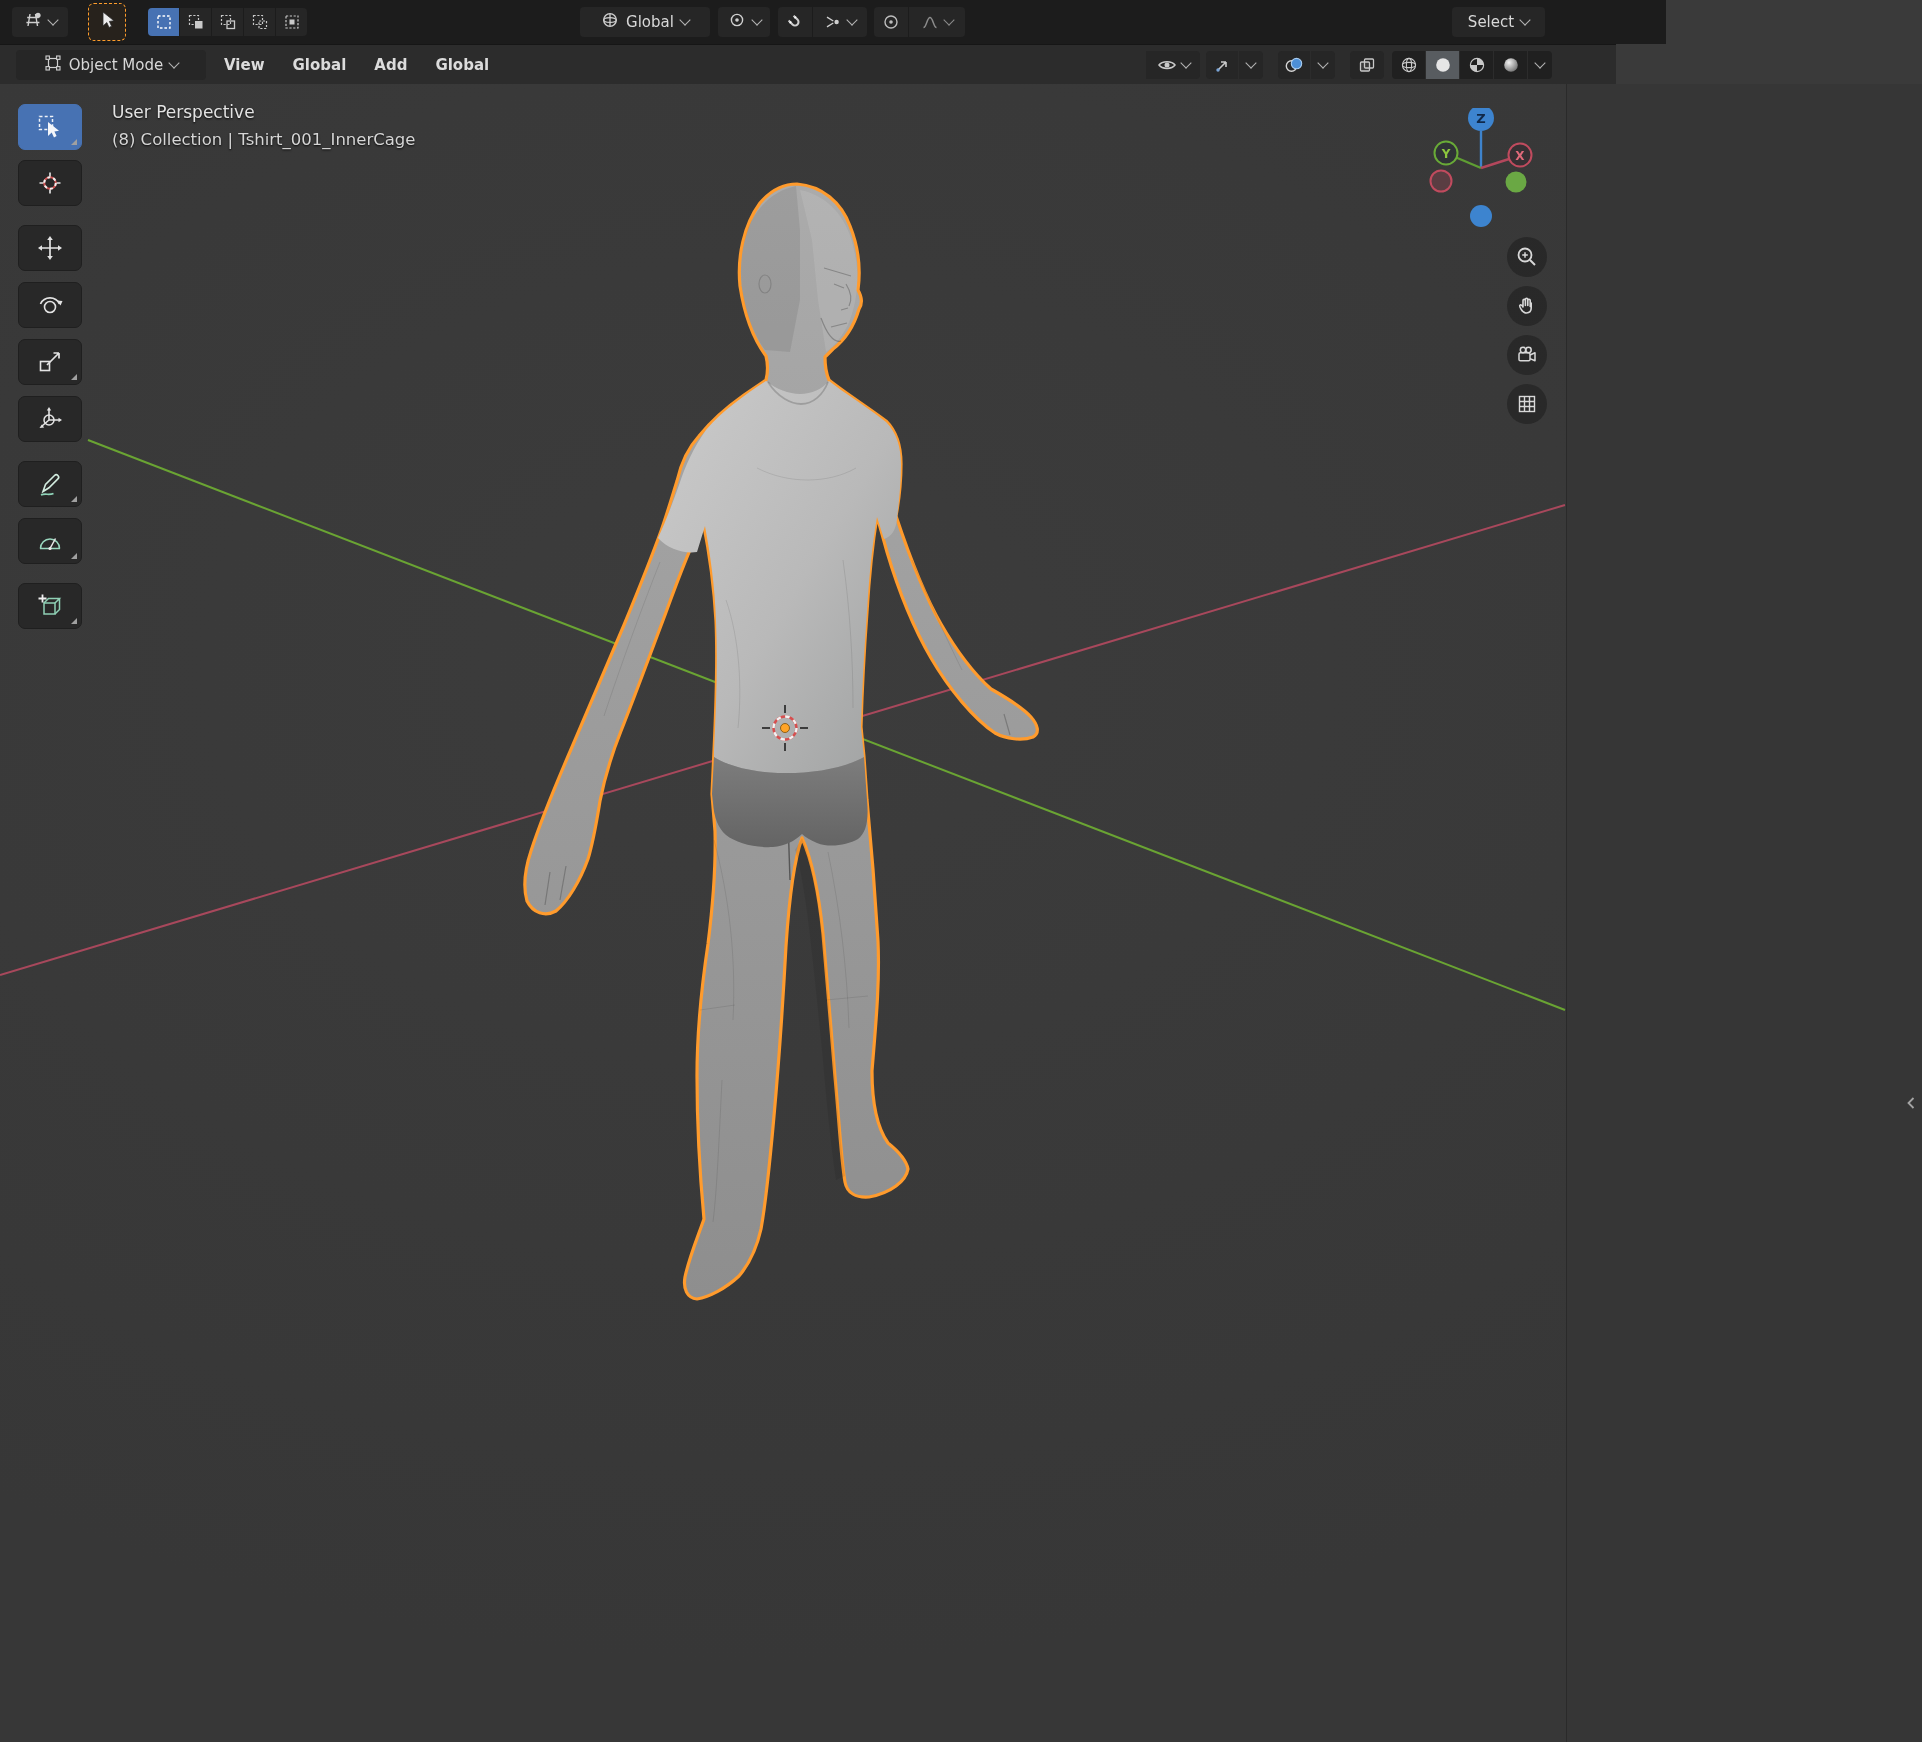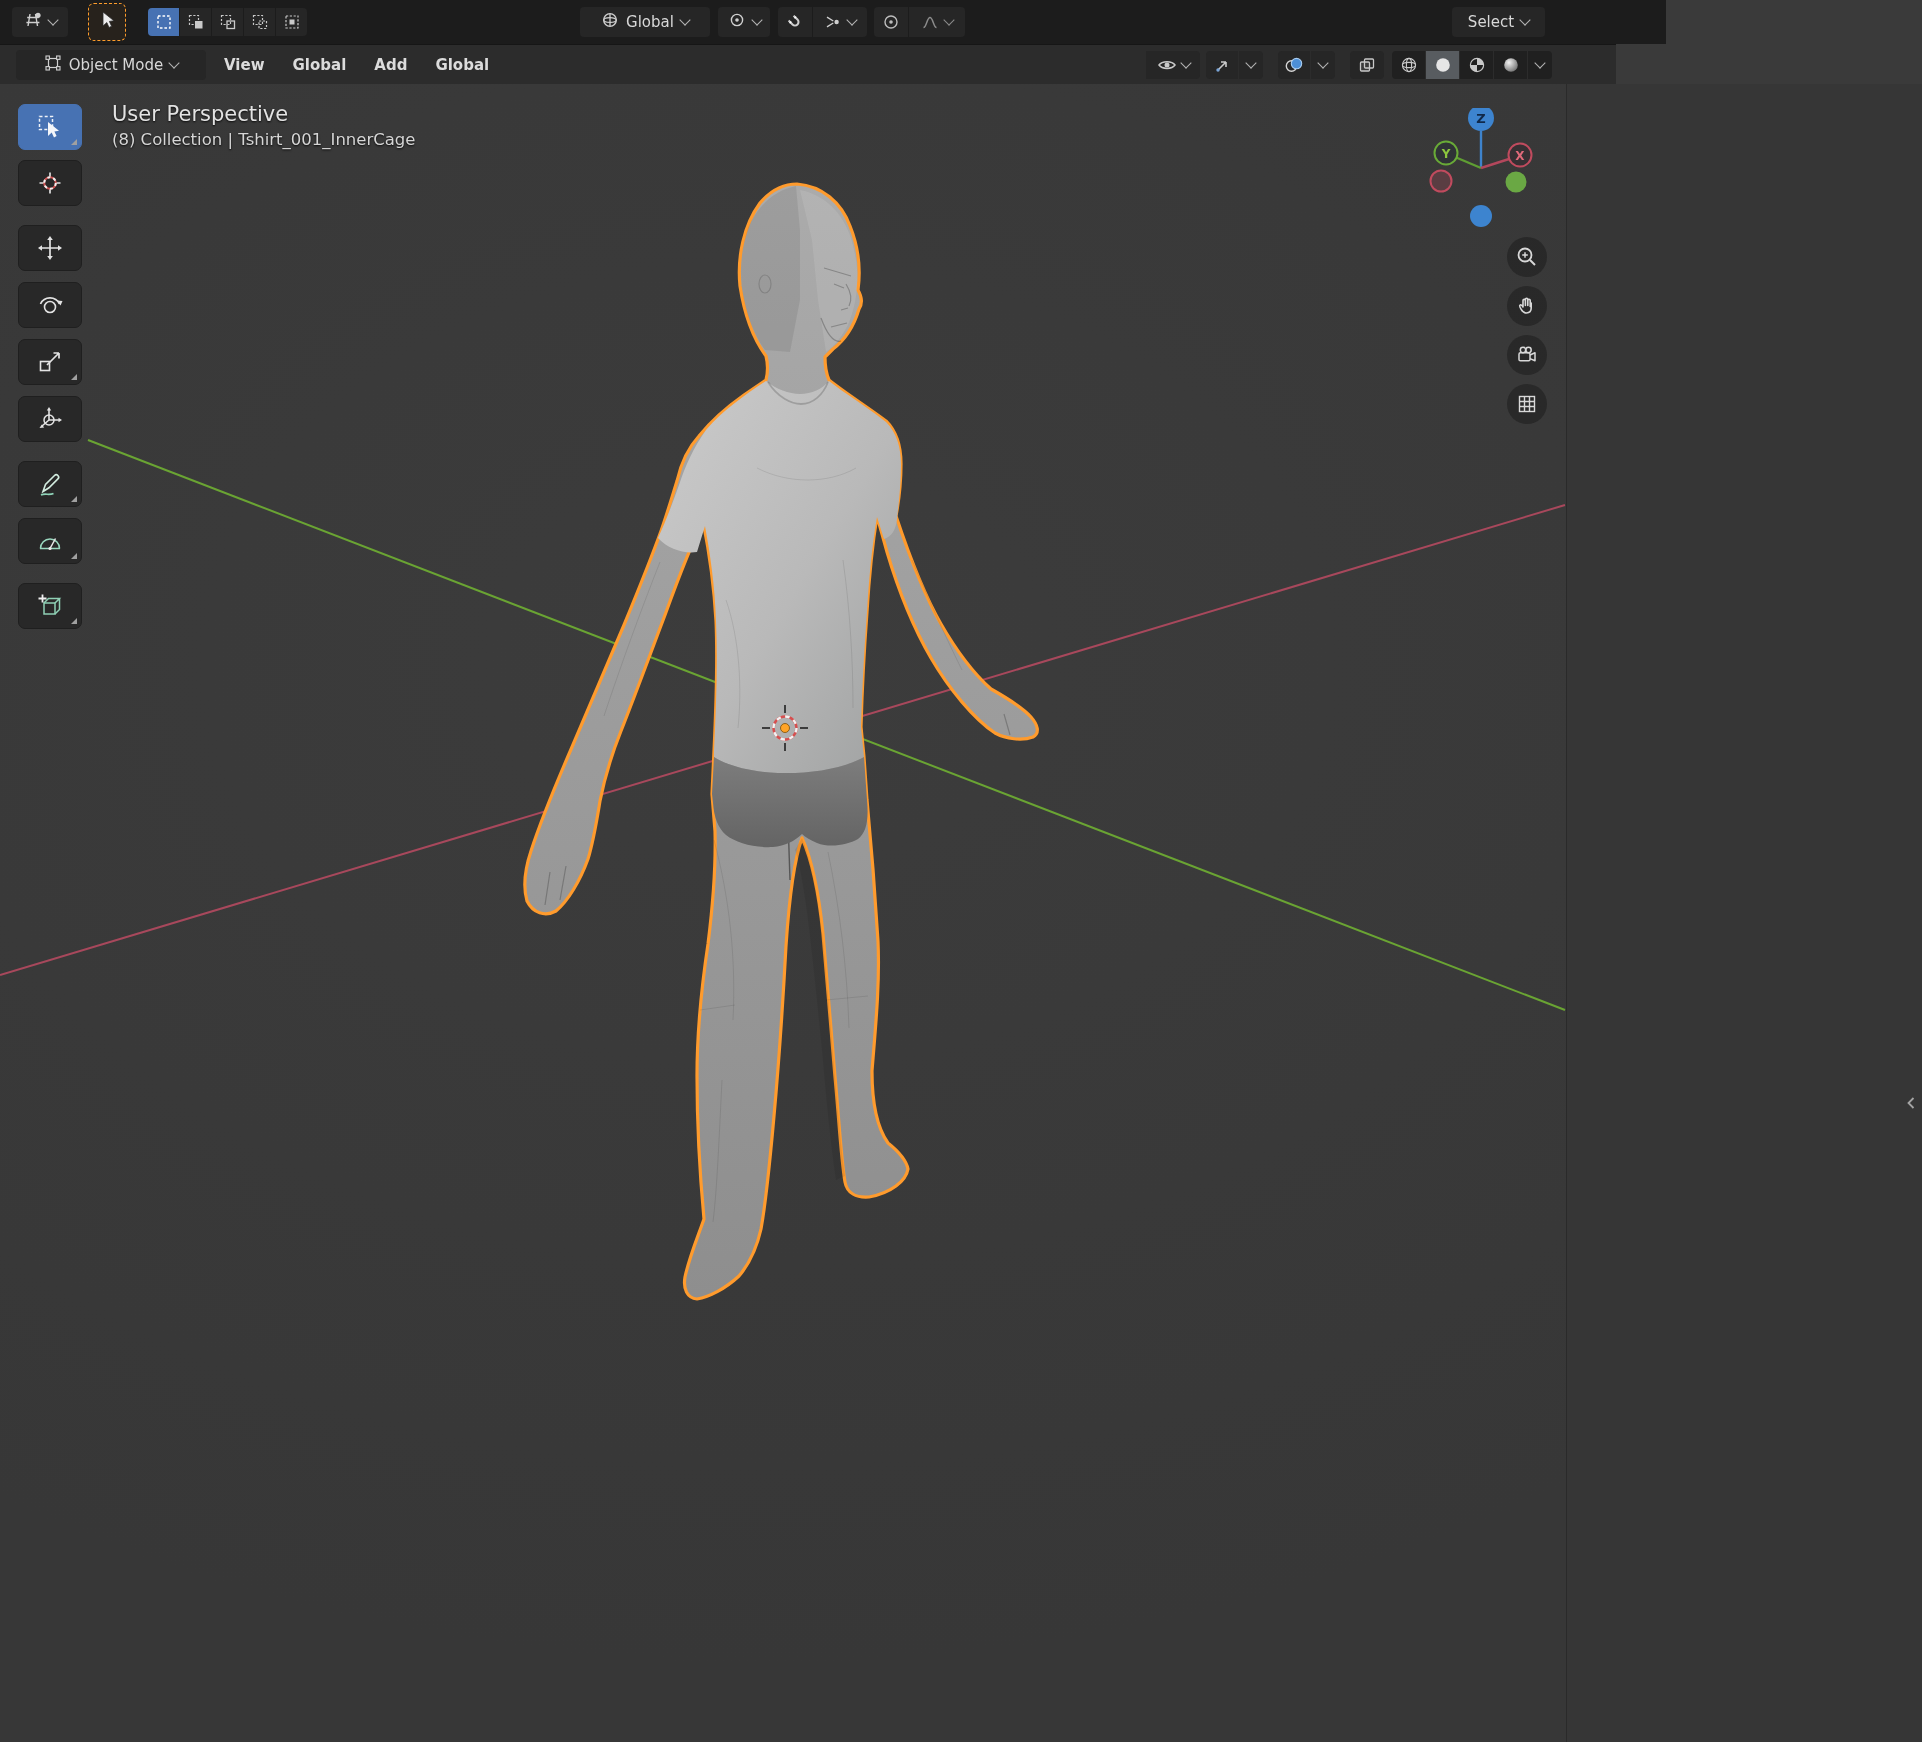--- a/index.html
+++ b/index.html
@@ -25,21 +25,21 @@
   .menuitem{height:30px;display:flex;align-items:center;padding:0 14px;color:#dcdcdc;font-size:15px;border-radius:4px;}
   .shadegrp .seg{width:33px;height:28px;background:#202020;}
   .shadegrp .seg.active{background:#585c60;}
 
   
   .tool{position:absolute;left:18px;width:64px;height:46px;background:rgba(40,40,40,0.96);border:1px solid #1f1f1f;border-radius:7px;display:flex;align-items:center;justify-content:center;box-sizing:border-box;}
   .tool.active{background:#4772b3;border-color:#4772b3;}
   .tool.sub::after{content:"";position:absolute;right:4px;bottom:4px;width:0;height:0;border-style:solid;border-width:0 0 6px 6px;border-color:transparent transparent #a0a0a0 transparent;}
 
   
-  .vplabel{position:absolute;left:112px;color:#e3e3e3;font-size:21px;text-shadow:0 1px 2px rgba(0,0,0,0.85);}
+  .vplabel{position:absolute;left:112px;color:#e3e3e3;font-size:17px;text-shadow:0 1px 2px rgba(0,0,0,0.85);}
   .navbtn{position:absolute;left:1507px;width:40px;height:40px;border-radius:50%;background:rgba(34,34,34,0.72);display:flex;align-items:center;justify-content:center;}
   .rightstrip{position:absolute;left:1566px;top:0;bottom:0;width:356px;background:#363636;border-left:1px solid #2a2a2a;}
   .collapse{position:absolute;right:4px;top:1008px;width:16px;height:22px;display:flex;align-items:center;justify-content:center;}
   .scene{position:absolute;left:0;top:0;}
 </style>
 </head>
 <body>
 
 <div id="root">
 

